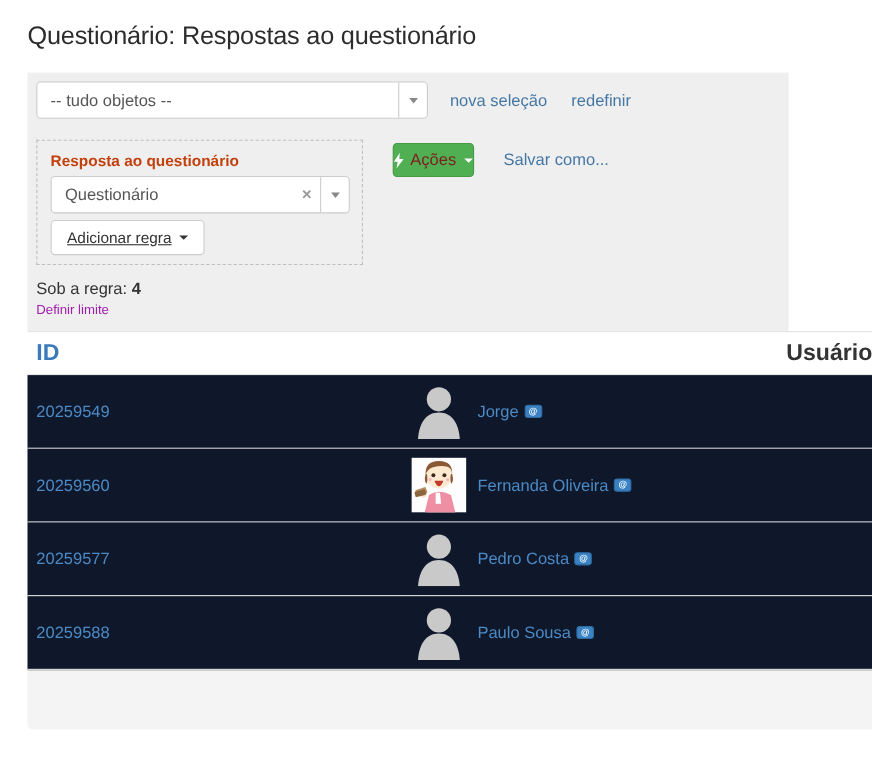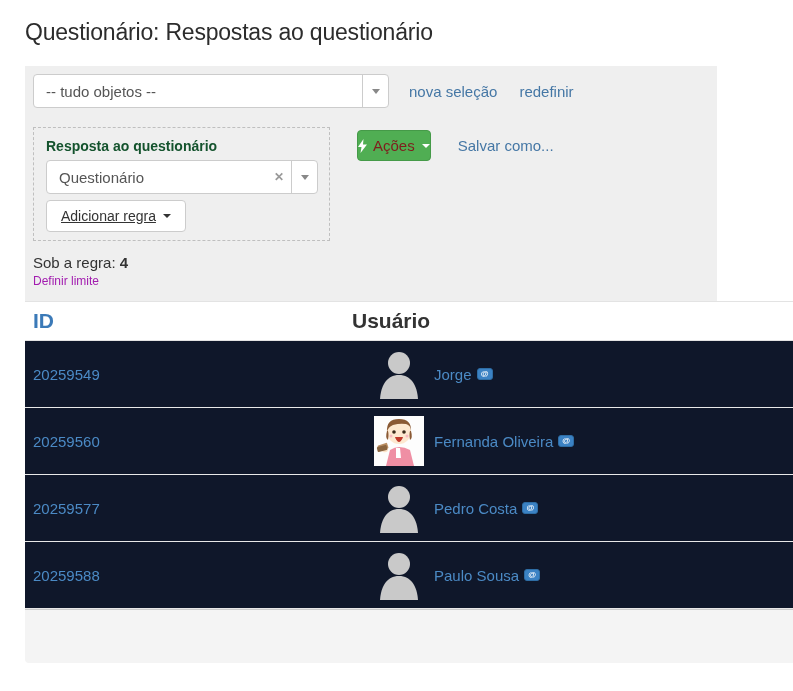--- a/index.html
+++ b/index.html
@@ -44,21 +44,21 @@
   }
   .sel-objects { width:356px; }
   .toolbar-link { color:#4577a5; margin-left:22px; }
   .toolbar-link:first-of-type { margin-left:20px; }
 
   .toolbar-row2 { display:flex; align-items:flex-start; margin-top:19px; }
   .rule-box {
     width:297px; border:1px dashed #bfbfbf;
     padding:8px 12px 8px 12px;
   }
-  .rule-label { font-weight:700; font-size:14px; color:#14532d; margin:2px 0 6px 0; }
+  .rule-label { font-weight:700; font-size:14px; color:#c2410c; margin:2px 0 6px 0; }
   .sel-rule { width:272px; }
   .clear-x {
     width:24px; display:flex; align-items:center; justify-content:center;
     color:#999; font-size:12px; font-weight:700;
   }
   .btn {
     display:inline-flex; align-items:center; justify-content:center;
     height:31px; border-radius:4px; border:1px solid transparent;
     font-size:15px; cursor:pointer; white-space:nowrap;
   }
@@ -90,21 +90,21 @@
   
   .grid { margin-left:25px; width:768px; }
   .grid-header {
     display:flex; align-items:center; height:40px;
     border-top:1px solid #e3e3e3; border-bottom:1px solid #e3e3e3;
     font-weight:700; font-size:21px;
   }
   .col-id { width:327px; padding-left:8px; }
   .col-user { flex:1; }
   .grid-header .col-id a { color:#3b7ab8; font-weight:700; }
-  .grid-header .col-user { color:#333; }
+  .grid-header .col-user { color:#333;text-align:right; }
 
   .grid-row {
     display:flex; align-items:center; height:67px;
     border-bottom:1px solid #e8e8e8; background:#0f172a;gap:20px;
   }
   .id-link { color:#4b8ac5; }
   .user-cell { display:flex; align-items:center; }
   .avatar { width:54px; height:50px; display:flex; align-items:center; justify-content:center; }
   .avatar svg { display:none; }
   .avatar.avatar-default svg.svg-default { display:block; }

